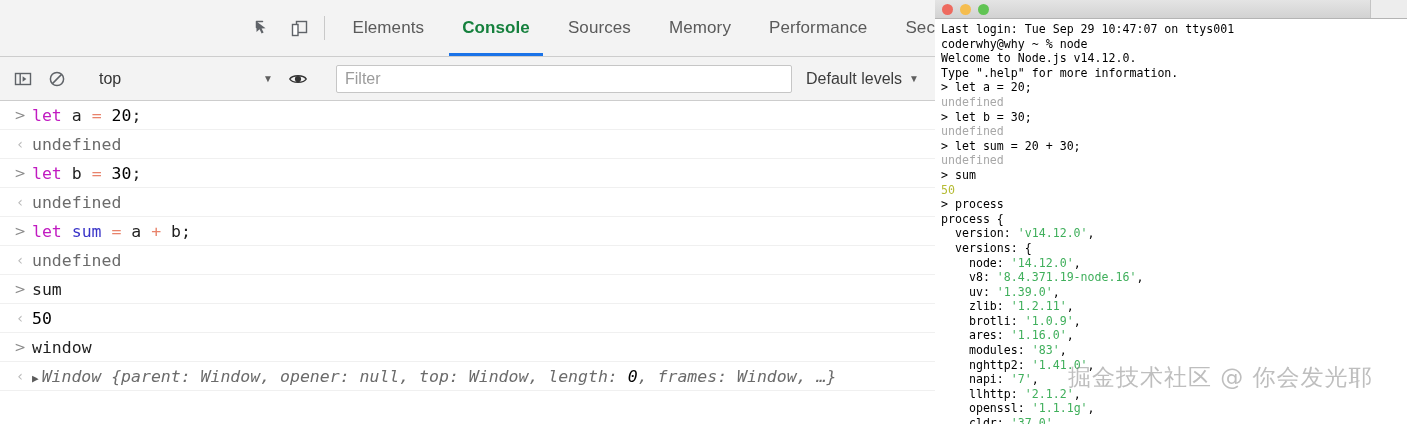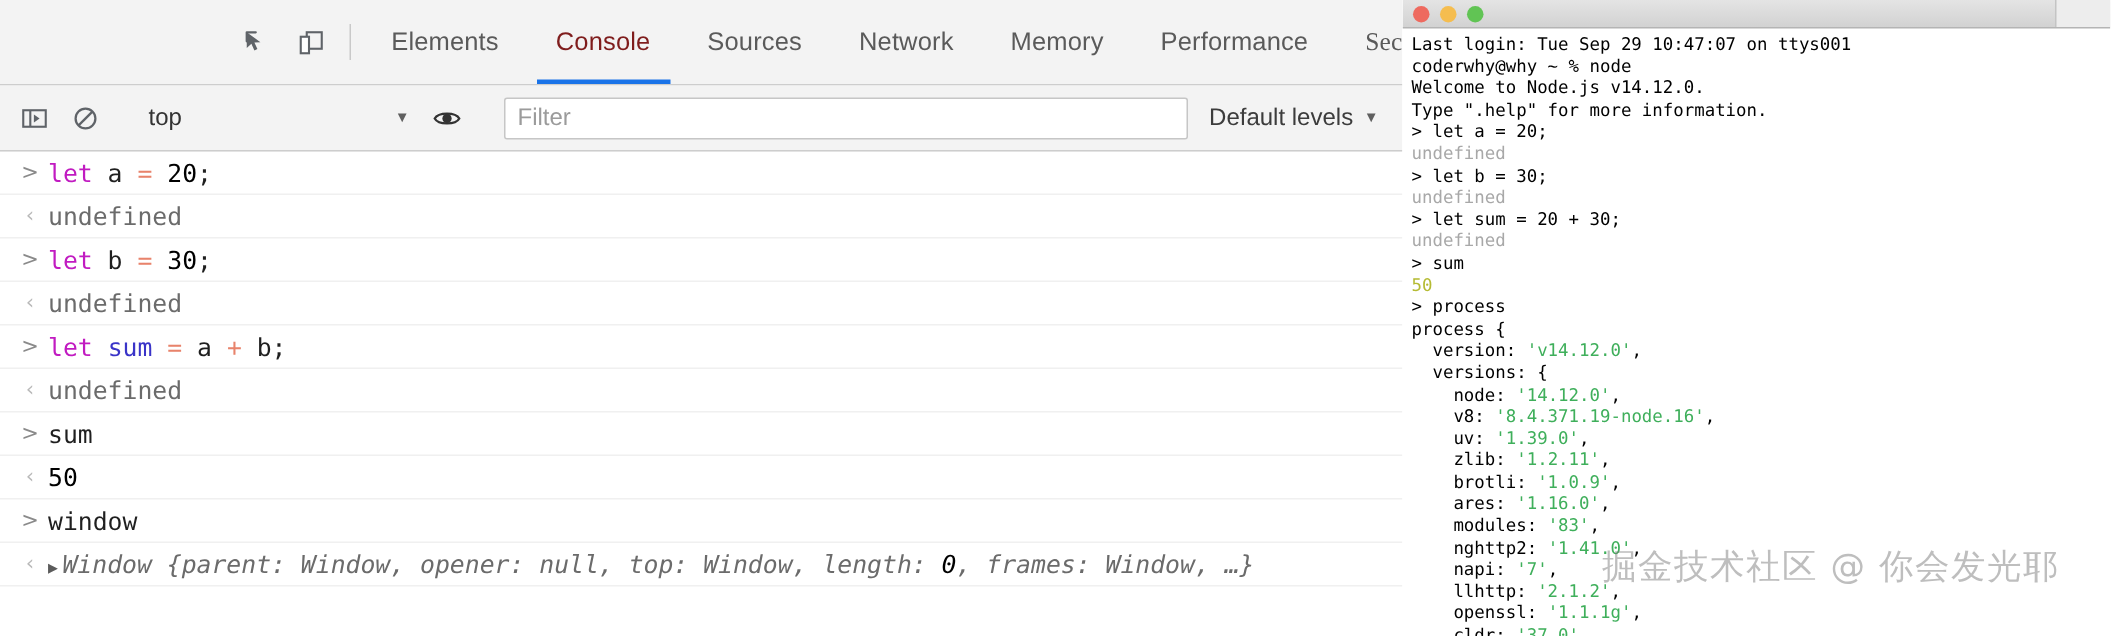--- a/index.html
+++ b/index.html
@@ -69,34 +69,34 @@
     display: flex;
     align-items: center;
     padding: 0 19px;
     font-size: 17px;
     color: #5a5a5a;
     white-space: nowrap;
     position: relative;
     letter-spacing: 0.1px;
   }
   .dt-tab.active {
-    color: #7f1d1d;
+    color: #15803d;
+    font-weight: bold;
   }
   .dt-tab.active::after {
     content: "";
     position: absolute;
     left: 6px;
     right: 6px;
     bottom: 0;
     height: 3px;
     background: #1a73e8;
   }
   .dt-tab.clipped {
     padding-right: 0;
-    font-family: Liberation Serif, serif;
   }
 
   
   .dt-subbar {
     height: 44px;
     background: #f3f3f3;
     border-bottom: 1px solid #cdcdcd;
     display: flex;
     align-items: center;
     padding: 0 8px 0 8px;
@@ -277,23 +277,20 @@
         <div class="dt-tab">
             <span>Elements</span>
           </div>
         <div class="dt-tab active">
             <span>Console</span>
           </div>
         <div class="dt-tab">
             <span>Sources</span>
           </div>
         <div class="dt-tab">
-            <span>Network</span>
-          </div>
-        <div class="dt-tab">
             <span>Memory</span>
           </div>
         <div class="dt-tab">
             <span>Performance</span>
           </div>
         <div class="dt-tab clipped">
             <span>Sec</span>
           </div>
       </div>
     </div>

